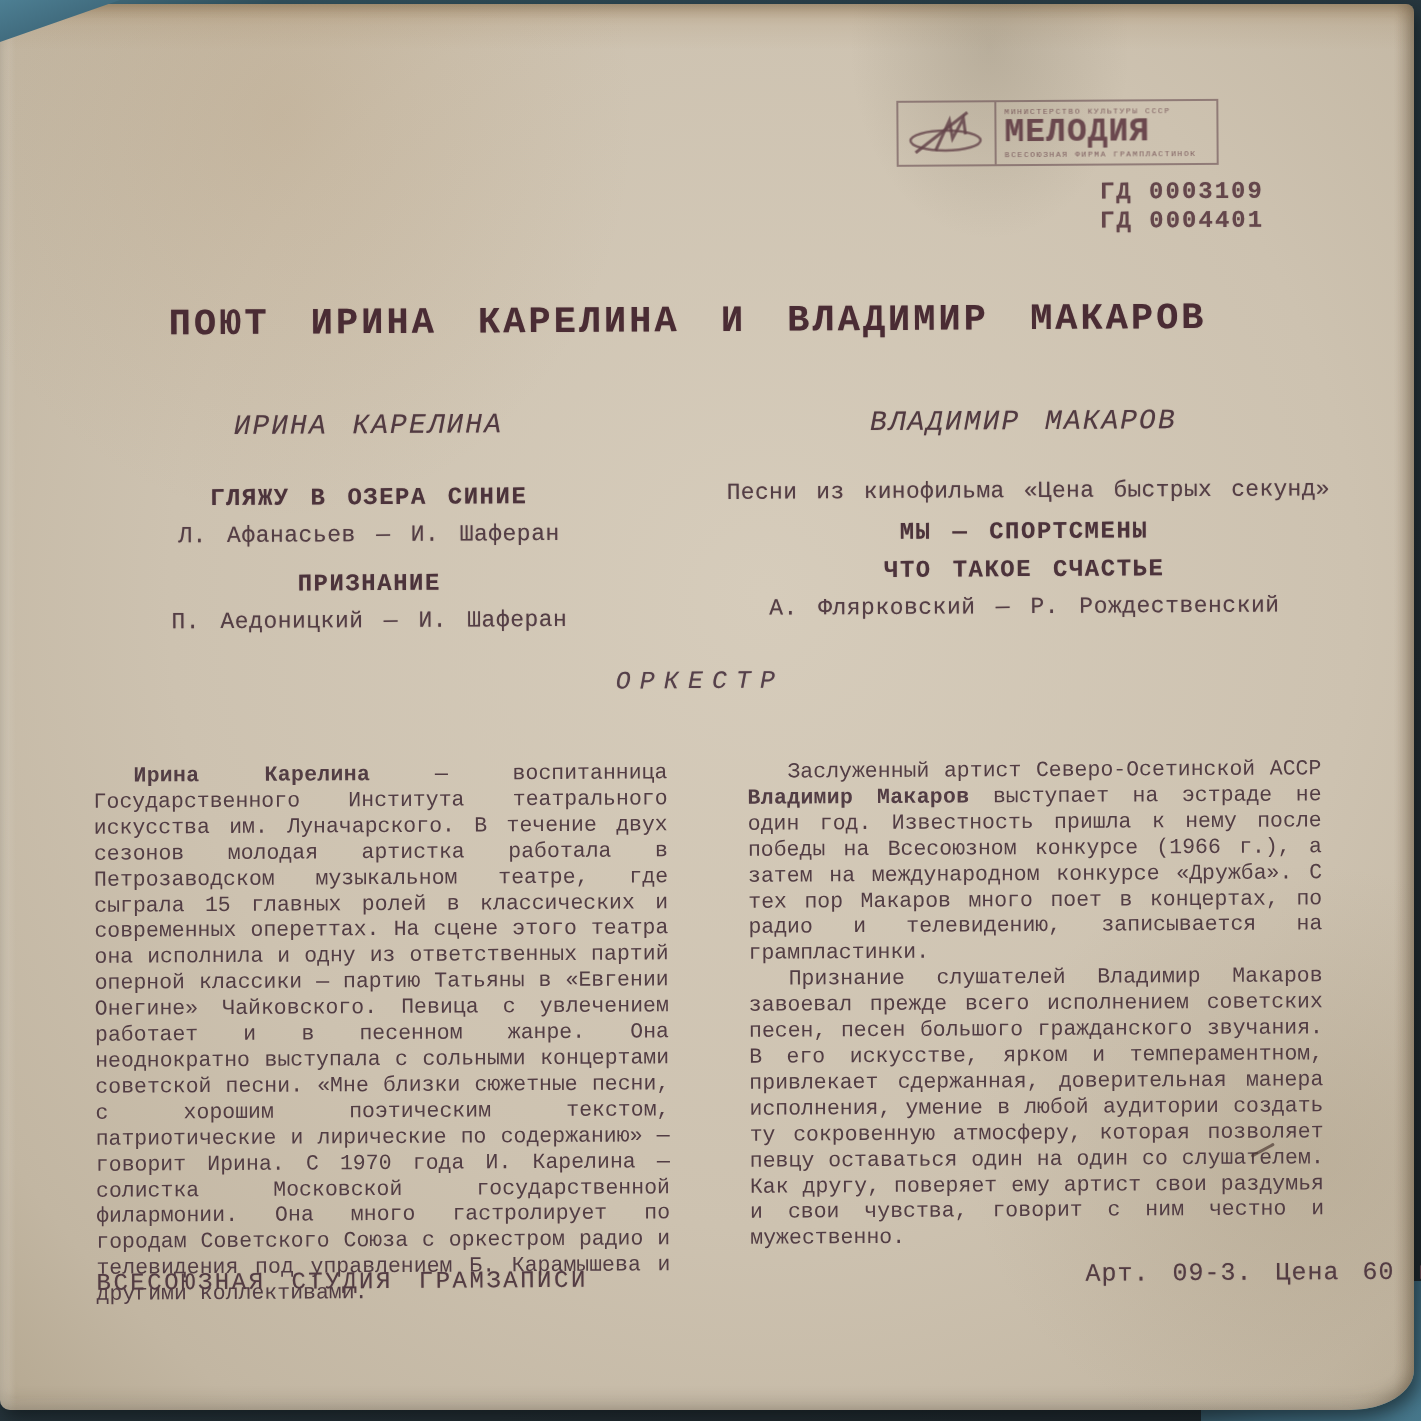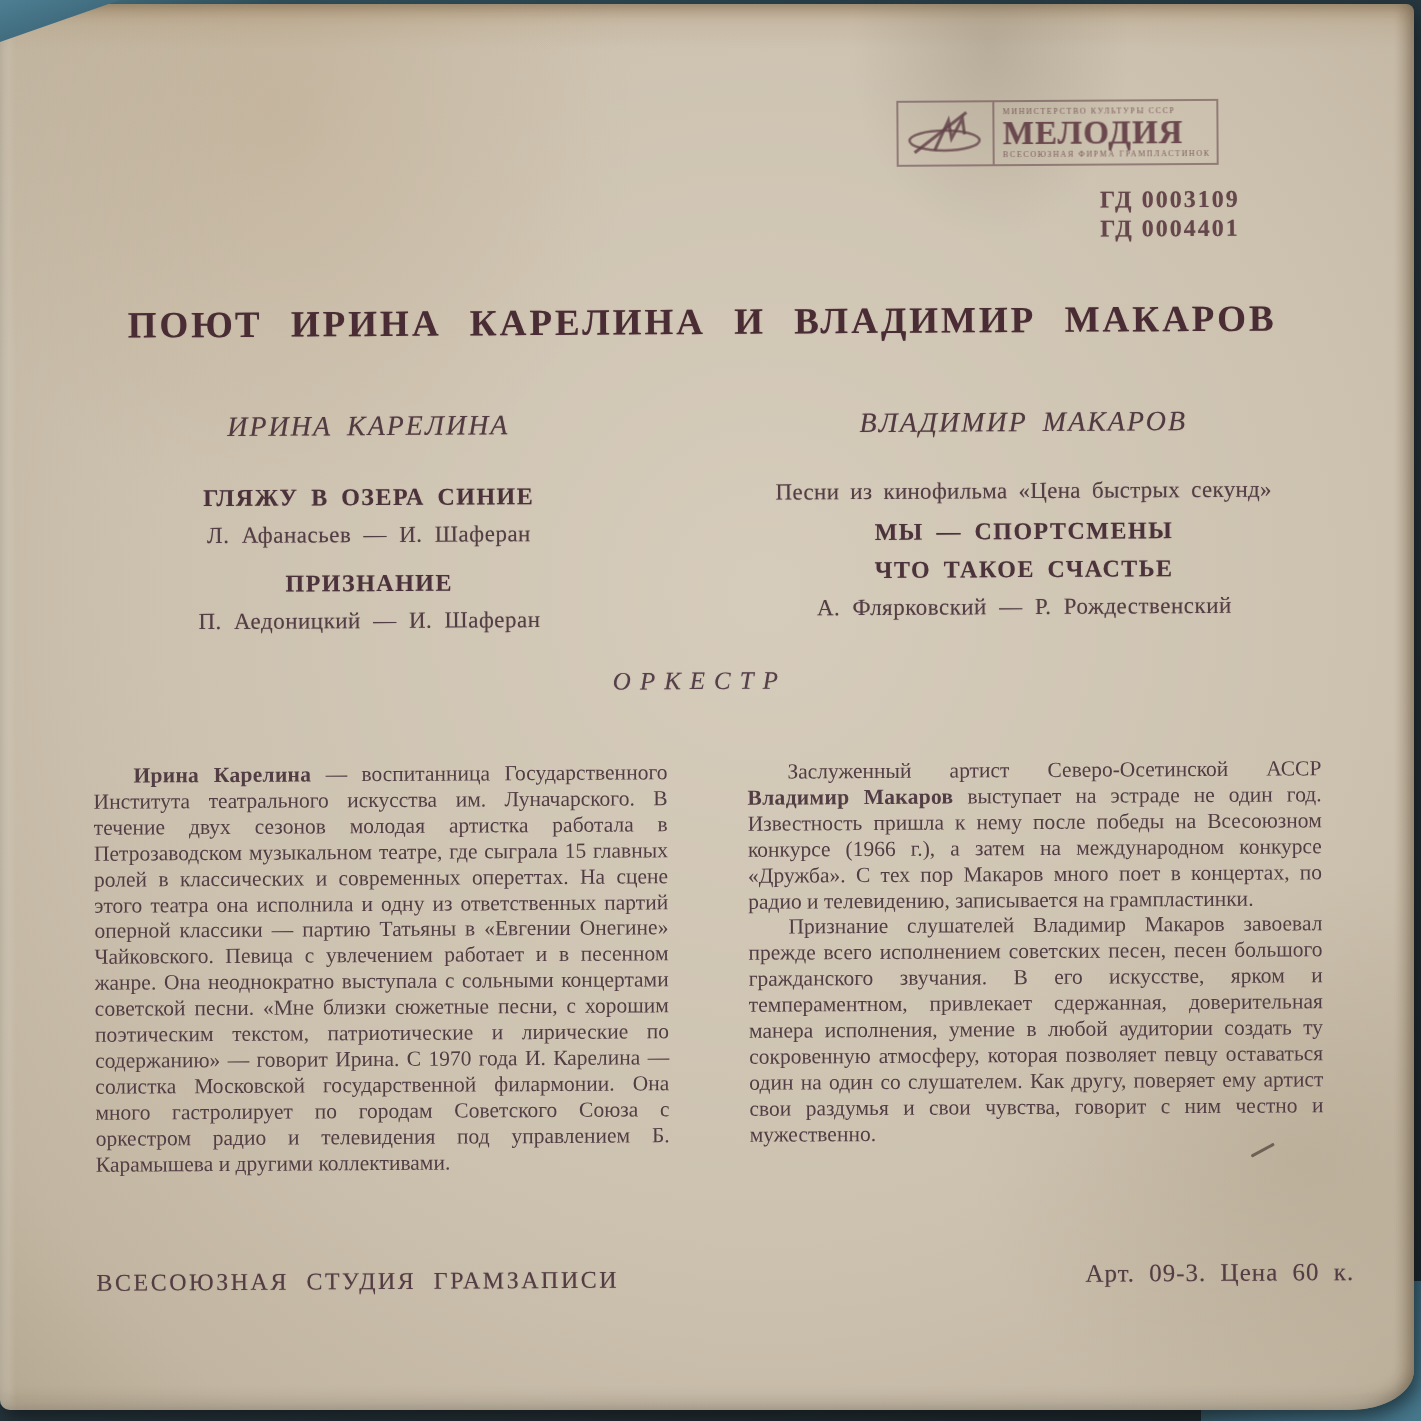--- a/index.html
+++ b/index.html
@@ -4,20 +4,21 @@
 <style>
   html,body{margin:0;padding:0;}
   body{
     width:1421px;height:1421px;overflow:hidden;
     font-family:"Liberation Serif",serif;
     background:#24333a;
   }
   .stage{
     position:relative;width:1421px;height:1421px;
     background:linear-gradient(140deg,#4c7d90 0%,#32525e 9%,#2a3f48 28%,#232d33 70%,#1c2429 100%);
+    font-family:Liberation Mono, monospace;
   }
   
   .corner-br{
     position:absolute;right:0;bottom:0;width:220px;height:140px;
     background:linear-gradient(315deg,#47788c 0%,#3c6578 45%,#2a3f48 100%);
   }
   .sleeve{
     position:absolute;left:0;top:4px;right:7px;bottom:11px;
     border-radius:3px 8px 64px 10px / 3px 8px 40px 10px;
     background:
@@ -69,21 +70,21 @@
     white-space:nowrap;overflow:hidden;filter:blur(0.7px);
     line-height:9px;
   }
   .logo-main{
     font-size:33px;font-weight:bold;letter-spacing:1px;
     color:rgba(104,70,76,0.95);line-height:34px;white-space:nowrap;
   }
 
   
   .catalog{
-    position:absolute;left:1103px;top:184px;
+    position:absolute;left:1103px;top:176px;
     font-size:24px;font-weight:bold;letter-spacing:2px;
     color:rgba(97,66,72,0.95);line-height:29px;white-space:nowrap;text-align:right;
   }
 
   
   .title{
     position:absolute;left:130px;top:296px;width:1120px;margin:0;
     text-align:center;font-size:37px;font-weight:bold;
     letter-spacing:3px;word-spacing:16px;
     color:#4a2c34;white-space:nowrap;

